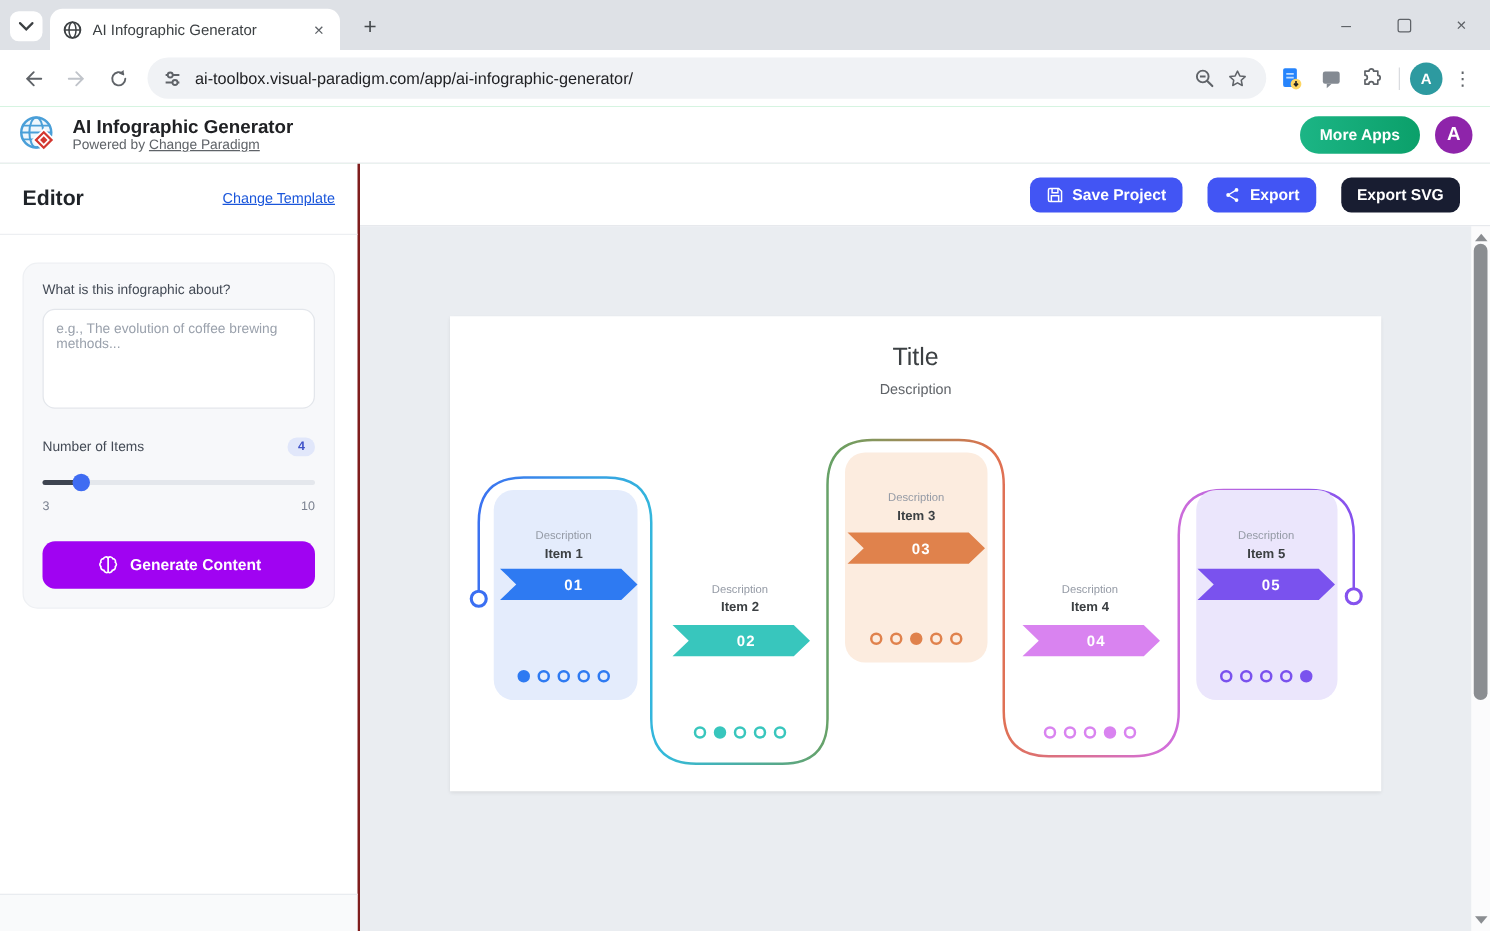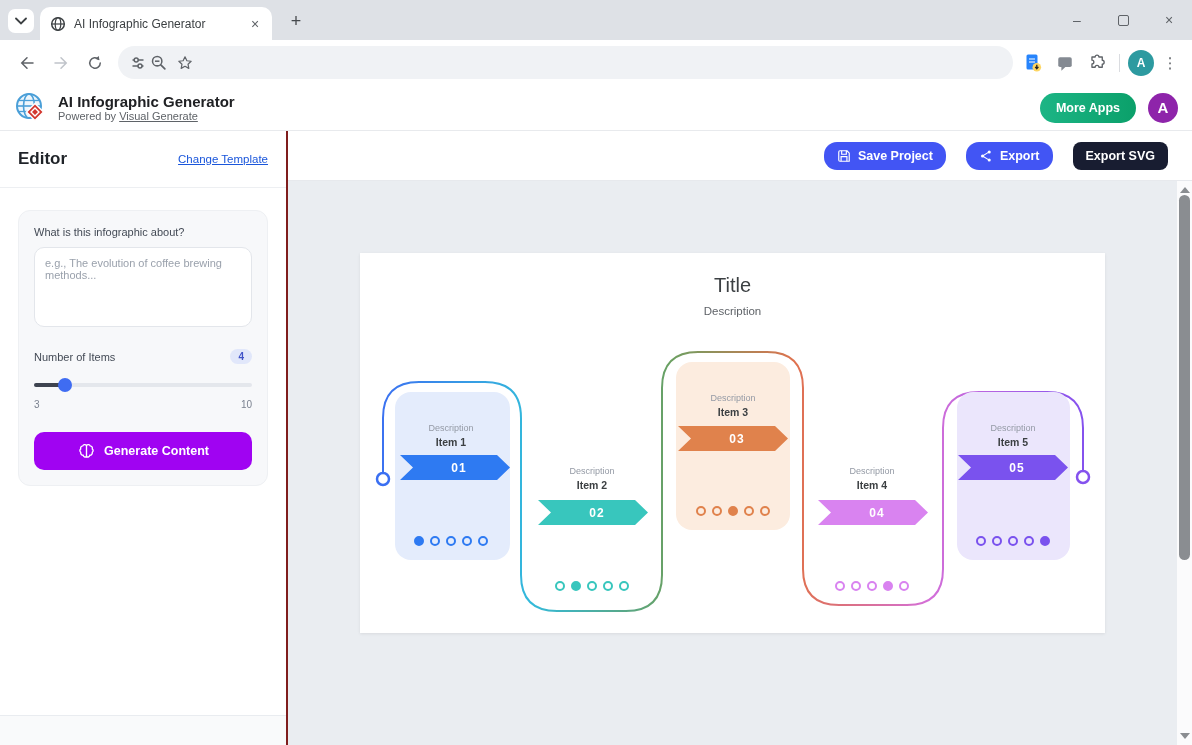--- a/index.html
+++ b/index.html
@@ -59,21 +59,21 @@
   .slider-track { position:absolute; top:5px; left:0; right:0; height:4px; border-radius:2px; background:#e4e7ec; }
   .slider-fill { position:absolute; top:5px; left:0; width:14%; height:4px; border-radius:2px; background:#3e4450; }
   .slider-thumb { position:absolute; top:0; left:calc(14% - 7px); width:14px; height:14px; border-radius:50%; background:#3f6cf2; }
   .minmax { display:flex; justify-content:space-between; margin-top:7px; font-size:10px; color:#7b8290; }
   .generate-btn { margin-top:22px; width:100%; height:38px; border:none; border-radius:10px; background:#a003f2; color:#fff; font-size:12.5px; font-weight:bold; font-family:inherit; display:flex; align-items:center; justify-content:center; gap:8px; cursor:pointer; }
   .sidebar-foot { height:30px; background:#f9fafb; border-top:1px solid #e9ecf0; }
 
   .main { flex:1; background:#eaedf1; position:relative; display:flex; flex-direction:column; }
   .main-toolbar { height:50px; background:#fff; border-bottom:1px solid #e7e9ed; display:flex; align-items:center; justify-content:flex-end; gap:20px; padding-right:24px; }
   .tb-btn { height:28px; padding:0 13px; border:none; border-radius:8px; font-size:12.5px; font-weight:bold; font-family:inherit; color:#fff; display:flex; align-items:center; gap:7px; cursor:pointer; }
-  .tb-blue { background:#4255f4;border-radius:13px; }
+  .tb-blue { background:#4255f4; }
   .tb-dark { background:#181d31; }
   .canvas-area { flex:1; position:relative; overflow:hidden;padding-left:16px; }
   .artboard { position:absolute; left:72px; top:72px; width:745px; height:380px; background:#fff; box-shadow:0 1px 3px rgba(0,0,0,.08); }
 
   
   .scrollbar { position:absolute; right:0; top:50px; bottom:0; width:15px; background:#fbfbfc; }
   .sb-up, .sb-down { position:absolute; left:0; width:15px; height:14px; display:flex; align-items:center; justify-content:center; }
   .sb-up { top:2px; } .sb-down { bottom:2px; }
   .sb-arrow-up { width:0; height:0; border-left:5px solid transparent; border-right:5px solid transparent; border-bottom:6px solid #8a8d91; }
   .sb-arrow-down { width:0; height:0; border-left:5px solid transparent; border-right:5px solid transparent; border-top:6px solid #8a8d91; }
@@ -128,20 +128,21 @@
         <polygon points="17.2,2.6 17.6,8.4 12.2,6.4" fill="#5f6368"></polygon>
       </svg>
     </div>
     <div class="omnibox">
       <svg width="16" height="16" viewBox="0 0 16 16">
         <line x1="2.5" y1="5" x2="13.5" y2="5" stroke="#5f6368" stroke-width="1.5"></line>
         <line x1="2.5" y1="11" x2="13.5" y2="11" stroke="#5f6368" stroke-width="1.5"></line>
         <circle cx="6.2" cy="5" r="2" fill="#f0f2f5" stroke="#5f6368" stroke-width="1.5"></circle>
         <circle cx="10" cy="11" r="2" fill="#f0f2f5" stroke="#5f6368" stroke-width="1.5"></circle>
       </svg>
+      <span class="omnibox-url">ai-toolbox.visual-paradigm.com/app/ai-infographic-generator/</span>
       <span class="omni-icon">
         <svg width="18" height="18" viewBox="0 0 20 20">
           <circle cx="8" cy="8" r="5.2" fill="none" stroke="#5f6368" stroke-width="1.7"></circle>
           <line x1="5.5" y1="8" x2="10.5" y2="8" stroke="#5f6368" stroke-width="1.7"></line>
           <line x1="12" y1="12" x2="16.5" y2="16.5" stroke="#5f6368" stroke-width="1.9" stroke-linecap="round"></line>
         </svg>
       </span>
       <span class="omni-icon">
         <svg width="18" height="18" viewBox="0 0 24 24">
           <path d="M12 3.8 l2.5 5.2 5.7.7 -4.2 3.9 1.1 5.6 -5.1-2.8 -5.1 2.8 1.1-5.6 -4.2-3.9 5.7-.7z" fill="none" stroke="#5f6368" stroke-width="1.6" stroke-linejoin="round"></path>
@@ -182,21 +183,21 @@
       <line x1="3" y1="15" x2="27" y2="15" stroke="#4a9fd8" stroke-width="1.6"></line>
       <line x1="4.5" y1="9.5" x2="25.5" y2="9.5" stroke="#4a9fd8" stroke-width="1.3"></line>
       <line x1="4.5" y1="20.5" x2="25.5" y2="20.5" stroke="#4a9fd8" stroke-width="1.3"></line>
       <rect x="15" y="15" width="12" height="12" transform="rotate(45 21 21)" fill="#d3372f" stroke="#fff" stroke-width="1.4"></rect>
       <rect x="18.2" y="18.2" width="5.6" height="5.6" transform="rotate(45 21 21)" fill="none" stroke="#fff" stroke-width="1.4"></rect>
     </svg>
     <div class="app-title-box">
       <div class="app-title">AI Infographic Generator</div>
       <div class="powered">
         <span>Powered by</span>
-        <a href="#">Visual Generate</a>
+        <a href="#">Change Paradigm</a>
       </div>
     </div>
     <div class="hspacer"></div>
     <button class="more-apps">More Apps</button>
     <div class="app-avatar">A</div>
   </div>
 
   <div class="content">
 
     <div class="sidebar">

